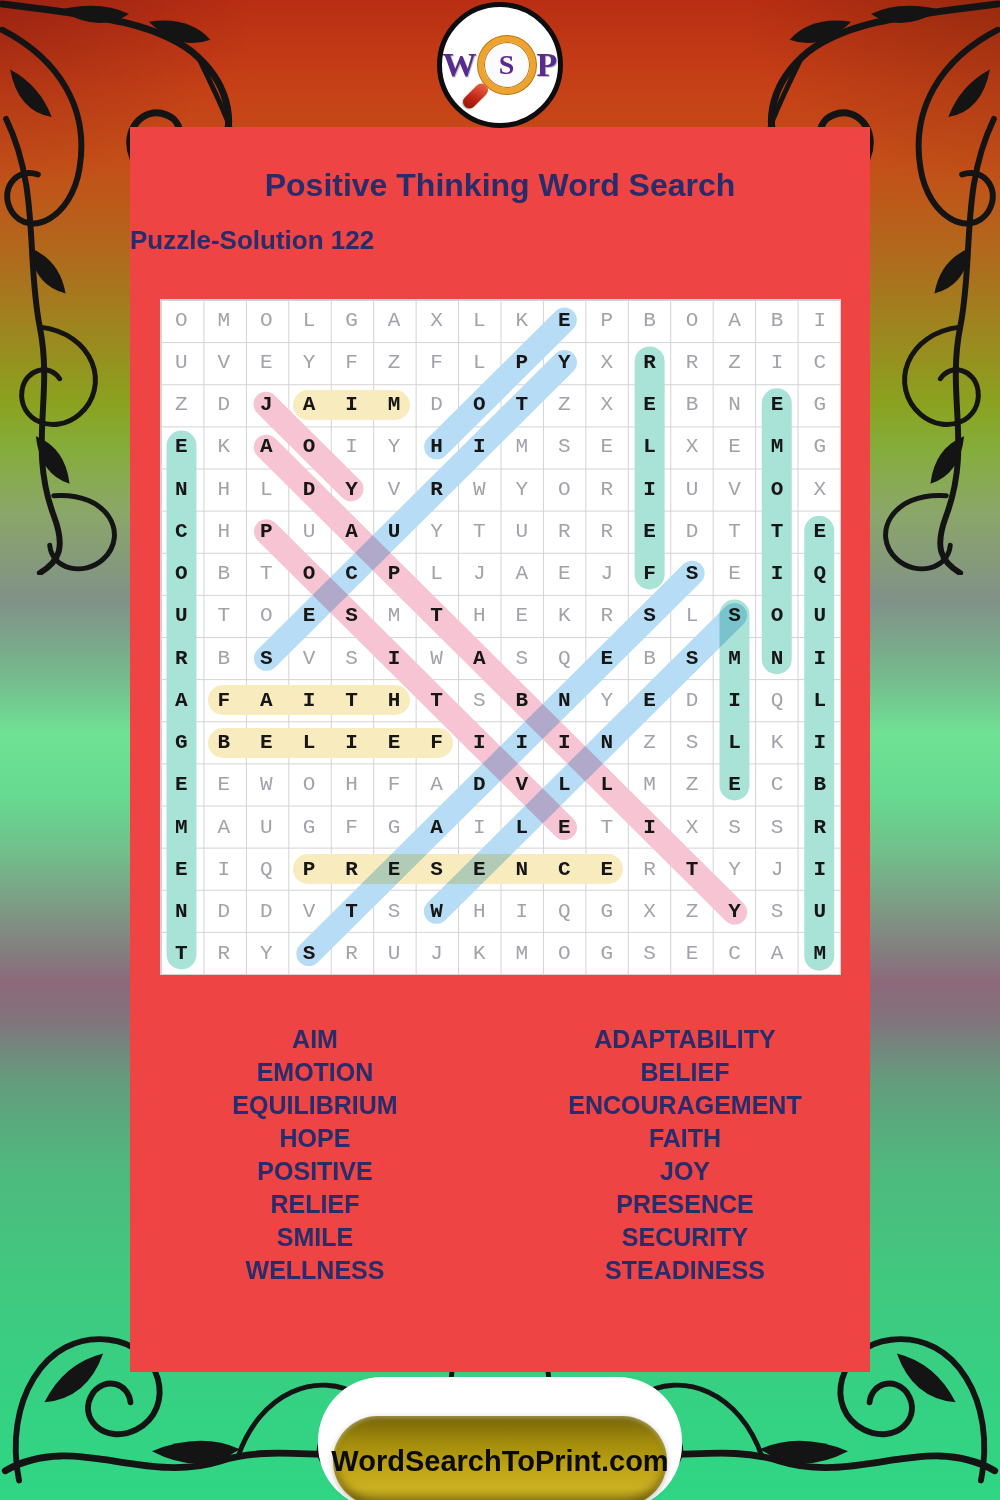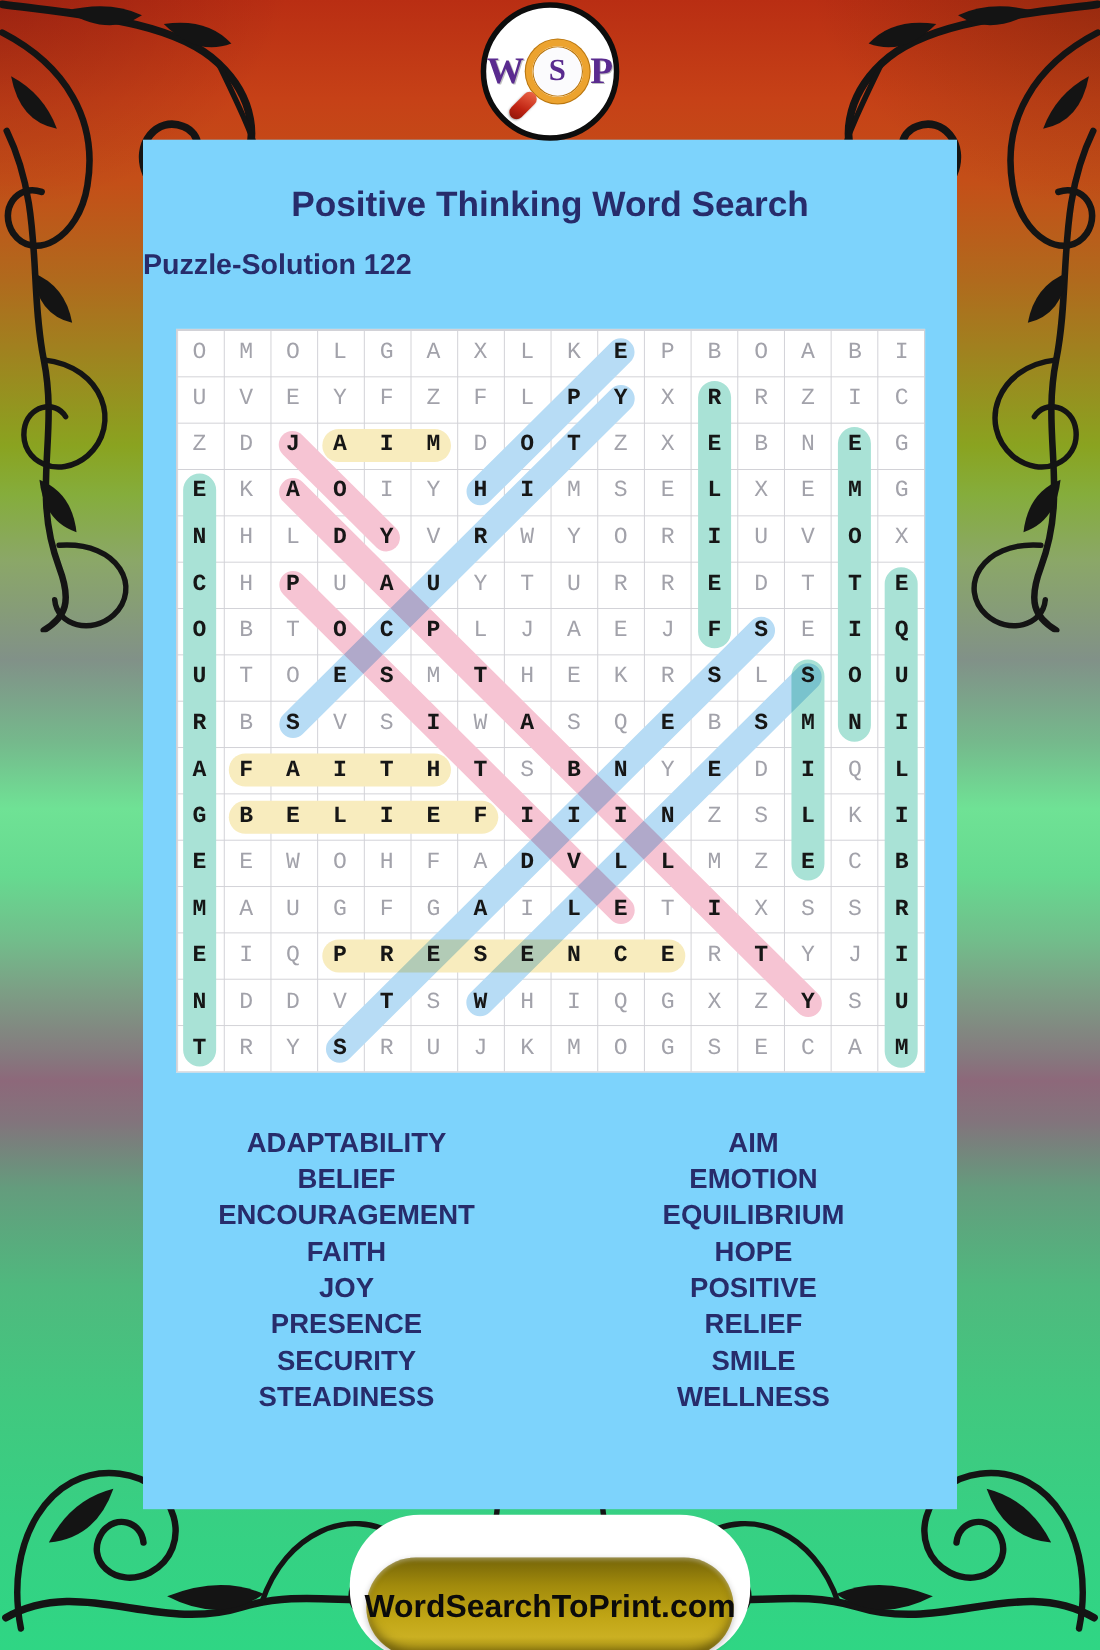--- a/index.html
+++ b/index.html
@@ -14,21 +14,21 @@
           #8aa320 27%, #85ad3c 30%, #8ba768 34%, #819188 40%, #75b98c 45%,
           #6fe295 49%, #66da90 53%, #72bd8b 57%, #7c9f85 60%, #85797e 64%,
           #8d687a 65.5%, #82747c 68%, #649c7d 72%, #4fb97e 78%, #41c87f 85%,
           #37d083 92%, #2fd684 100%);}
   .fl{position:absolute;pointer-events:none;}
   .fl.tl{left:0;top:0;width:268px;height:575px;}
   .fl.tr{right:0;top:0;width:268px;height:575px;transform:scaleX(-1);}
   .fl.bl{left:0;bottom:0;width:470px;height:215px;}
   .fl.br{right:0;bottom:0;width:470px;height:215px;transform:scaleX(-1);}
 
-  .card{position:absolute;left:130px;top:127px;width:740px;height:1245px;background:#7dd3fc;}
+  .card{position:absolute;left:130px;top:127px;width:740px;height:1245px;background:#ef4444;}
 
   .logo{position:absolute;left:437px;top:2px;width:116px;height:116px;background:#ffffff;
         border:5px solid #0d0d0d;border-radius:50%;display:flex;align-items:center;
         justify-content:center;z-index:6;}
   .logo .lw,.logo .lp{font-family:"Liberation Serif",serif;font-weight:700;font-size:34px;
         color:#5a2b8f;text-shadow:1px 1px 0 rgba(0,0,0,.25);}
   .lens{position:relative;width:46px;height:46px;margin:0 1px;border-radius:50%;background:#fbfbfd;
         border:6px solid #eca32f;box-shadow:0 0 0 1px #b9760f, inset 0 0 0 1px #b9760f;
         display:flex;align-items:center;justify-content:center;z-index:1;}
   .lens .ls{font-family:"Liberation Serif",serif;font-weight:700;font-size:28px;color:#5a2b8f;}
@@ -401,40 +401,40 @@
           <span class="cell">G</span>
           <span class="cell">S</span>
           <span class="cell">E</span>
           <span class="cell">C</span>
           <span class="cell">A</span>
           <span class="cell sol">M</span>
         </div>
     </div>
 
     <div class="wl">
+      <div class="col" id="wl-right">
+          <div class="wl-item">AIM</div>
+          <div class="wl-item">EMOTION</div>
+          <div class="wl-item">EQUILIBRIUM</div>
+          <div class="wl-item">HOPE</div>
+          <div class="wl-item">POSITIVE</div>
+          <div class="wl-item">RELIEF</div>
+          <div class="wl-item">SMILE</div>
+          <div class="wl-item">WELLNESS</div>
+        </div>
       <div class="col" id="wl-left">
           <div class="wl-item">ADAPTABILITY</div>
           <div class="wl-item">BELIEF</div>
           <div class="wl-item">ENCOURAGEMENT</div>
           <div class="wl-item">FAITH</div>
           <div class="wl-item">JOY</div>
           <div class="wl-item">PRESENCE</div>
           <div class="wl-item">SECURITY</div>
           <div class="wl-item">STEADINESS</div>
         </div>
-      <div class="col" id="wl-right">
-          <div class="wl-item">AIM</div>
-          <div class="wl-item">EMOTION</div>
-          <div class="wl-item">EQUILIBRIUM</div>
-          <div class="wl-item">HOPE</div>
-          <div class="wl-item">POSITIVE</div>
-          <div class="wl-item">RELIEF</div>
-          <div class="wl-item">SMILE</div>
-          <div class="wl-item">WELLNESS</div>
-        </div>
     </div>
   </div>
 
   <div class="logo">
     <span class="lw">W</span>
     <div class="lens">
       <span class="ls">S</span>
       <div class="handle"></div>
     </div>
     <span class="lp">P</span>

